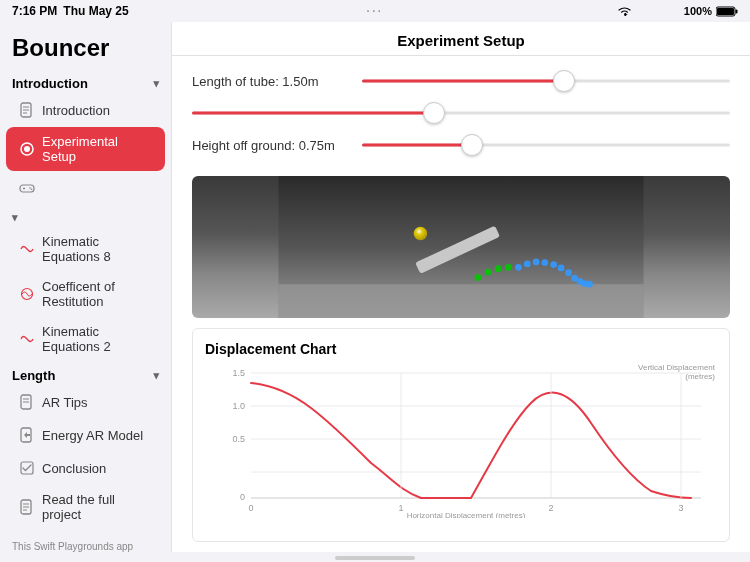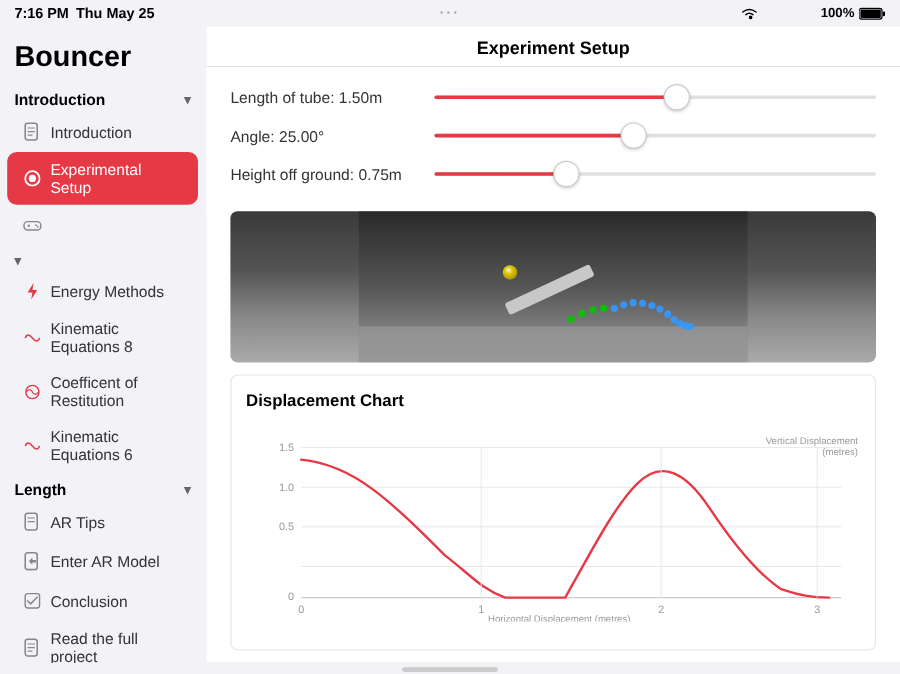--- a/index.html
+++ b/index.html
@@ -149,21 +149,21 @@
       margin: 0 20px 10px 20px;
       background: #fff;
       border-radius: 6px;
       border: 1px solid #e5e5ea;
       padding: 12px 12px 8px 12px;
     }
     .chart-title {
       font-size: 14px;
       font-weight: 600;
       color: #000;
-      margin-bottom: 22px;
+      margin-bottom: 6px;
     }
     .chart-container {
       position: relative;
       height: 170px;
     }
     .chart-y-label {
       position: absolute;
       right: 0;
       top: 0;
       font-size: 8px;
@@ -265,28 +265,20 @@
             <circle cx="11" cy="5" r="0.8" fill="currentColor"></circle>
             <circle cx="12.5" cy="6.2" r="0.8" fill="currentColor"></circle>
           </svg>
       </span>
     </div>
 
     <div class="sidebar-section-header">
       <span class="chevron">▾</span>
     </div>
 
-    <div class="sidebar-item">
-      <span class="item-icon">
-        <svg width="10" height="16" viewBox="0 0 10 16">
-            <path d="M6 1L1 9h4l-1 6 5-8H5z" fill="#e63946"></path>
-          </svg>
-      </span>
-      <span>Energy Methods</span>
-    </div>
 
     <div class="sidebar-item">
       <span class="item-icon">
         <svg width="14" height="14" viewBox="0 0 14 14">
             <path d="M1 7 Q3 2 7 7 Q11 12 13 7" fill="none" stroke="#e63946" stroke-width="1.3"></path>
           </svg>
       </span>
       <span>Kinematic Equations 8</span>
     </div>
 
@@ -299,21 +291,21 @@
       </span>
       <span>Coefficent of Restitution</span>
     </div>
 
     <div class="sidebar-item">
       <span class="item-icon">
         <svg width="14" height="14" viewBox="0 0 14 14">
             <path d="M1 7 Q3 2 7 7 Q11 12 13 7" fill="none" stroke="#e63946" stroke-width="1.3"></path>
           </svg>
       </span>
-      <span>Kinematic Equations 6</span>
+      <span>Kinematic Equations 2</span>
     </div>
 
     <div class="sidebar-section-header">
       <span>Length</span>
       <span class="chevron">▾</span>
     </div>
 
     <div class="sidebar-item">
       <span class="item-icon gray">
         <svg width="14" height="16" viewBox="0 0 14 16">
@@ -325,21 +317,21 @@
       <span>AR Tips</span>
     </div>
 
     <div class="sidebar-item">
       <span class="item-icon gray">
         <svg width="14" height="16" viewBox="0 0 14 16">
             <rect x="1" y="1" width="10" height="14" rx="2" fill="none" stroke="currentColor" stroke-width="1.3"></rect>
             <path d="M4 8 L7 5 L7 7 L10 7 L10 9 L7 9 L7 11Z" fill="currentColor"></path>
           </svg>
       </span>
-      <span>Enter AR Model</span>
+      <span>Energy AR Model</span>
     </div>
 
     <div class="sidebar-item">
       <span class="item-icon gray">
         <svg width="14" height="14" viewBox="0 0 14 14">
             <rect x="1" y="1" width="12" height="12" rx="2" fill="none" stroke="currentColor" stroke-width="1.2"></rect>
             <path d="M3 7 L5.5 9.5 L11 4" fill="none" stroke="currentColor" stroke-width="1.3" stroke-linecap="round"></path>
           </svg>
       </span>
       <span>Conclusion</span>
@@ -373,21 +365,20 @@
         <span class="control-label">Length of tube: 1.50m</span>
         <div style="flex:1; position:relative; height:22px;">
           <div style="position:absolute; top:50%; transform:translateY(-50%); left:0; right:0; height:3px; background:#e0e0e0; border-radius:2px;">
             <div style="width:55%; height:100%; background:#e63946; border-radius:2px;"></div>
           </div>
           <div style="position:absolute; top:50%; left:calc(55% - 11px); transform:translateY(-50%); width:22px; height:22px; background:#fff; border:1px solid #ccc; border-radius:50%; box-shadow:0 1px 3px rgba(0,0,0,0.2);"></div>
         </div>
       </div>
 
       <div class="control-row">
-        <span class="control-label">Angle: 25.00°</span>
         <div style="flex:1; position:relative; height:22px;">
           <div style="position:absolute; top:50%; transform:translateY(-50%); left:0; right:0; height:3px; background:#e0e0e0; border-radius:2px;">
             <div style="width:45%; height:100%; background:#e63946; border-radius:2px;"></div>
           </div>
           <div style="position:absolute; top:50%; left:calc(45% - 11px); transform:translateY(-50%); width:22px; height:22px; background:#fff; border:1px solid #ccc; border-radius:50%; box-shadow:0 1px 3px rgba(0,0,0,0.2);"></div>
         </div>
       </div>
 
       <div class="control-row">
         <span class="control-label">Height off ground: 0.75m</span>

